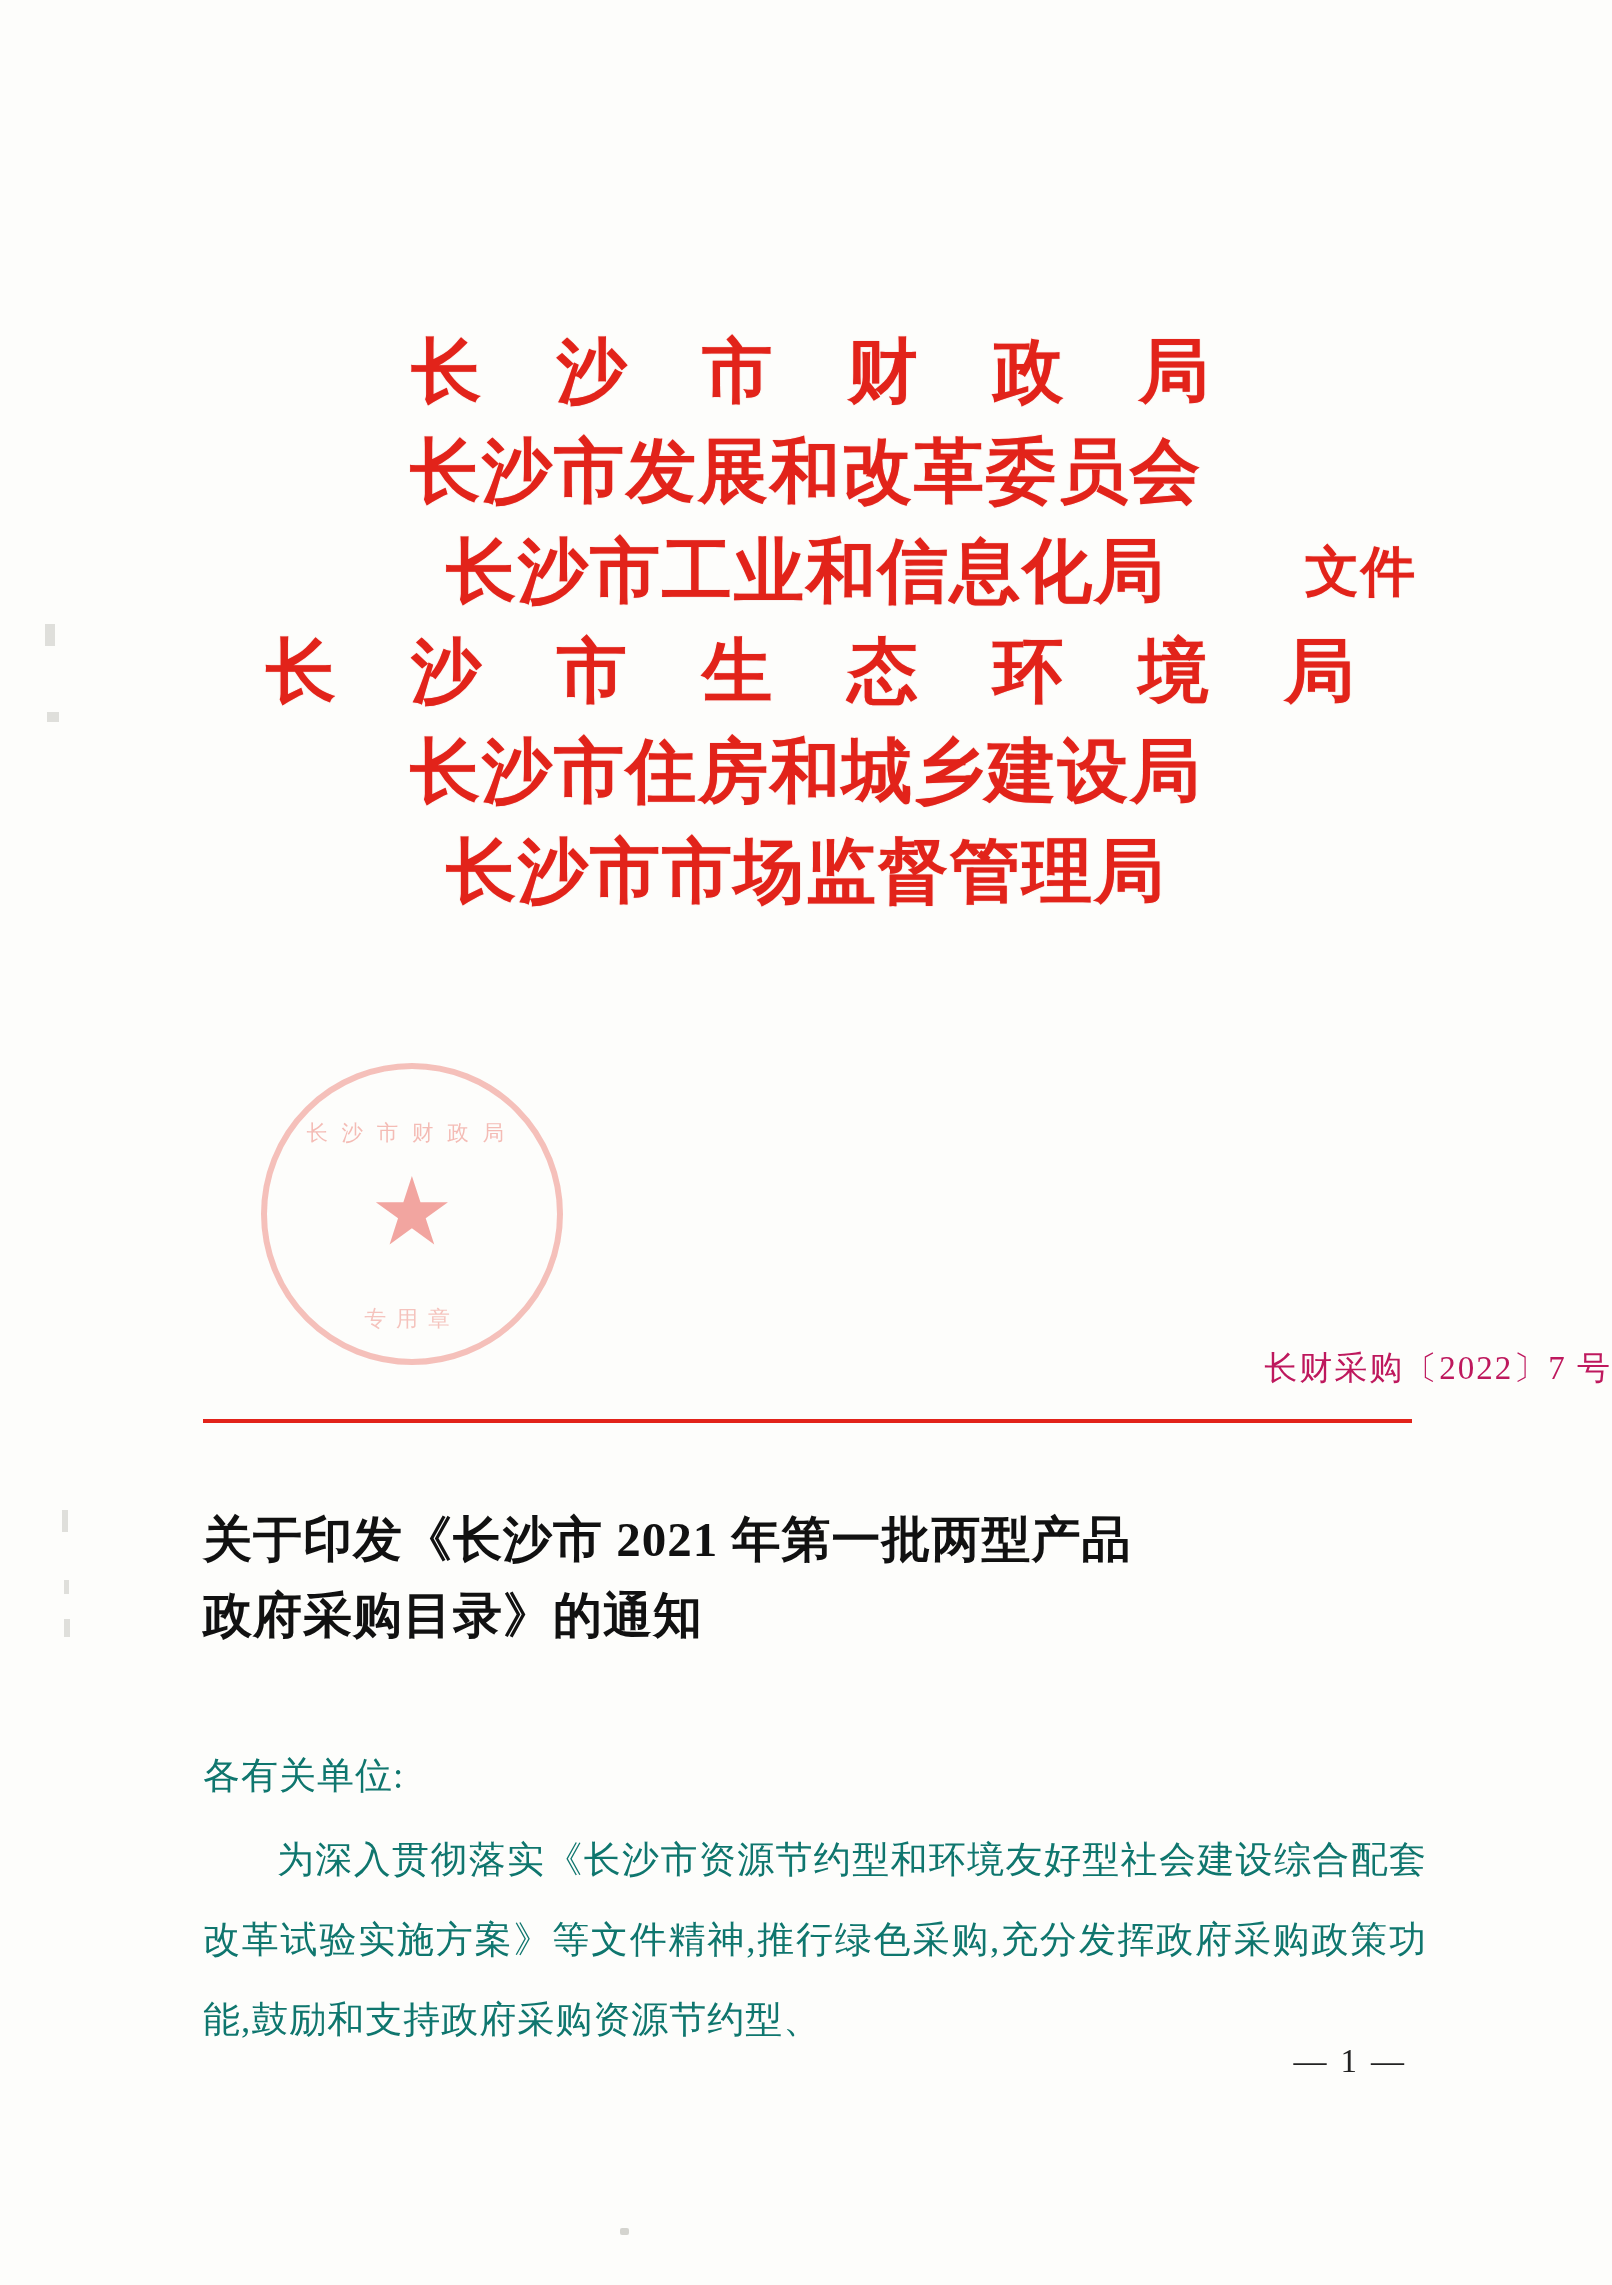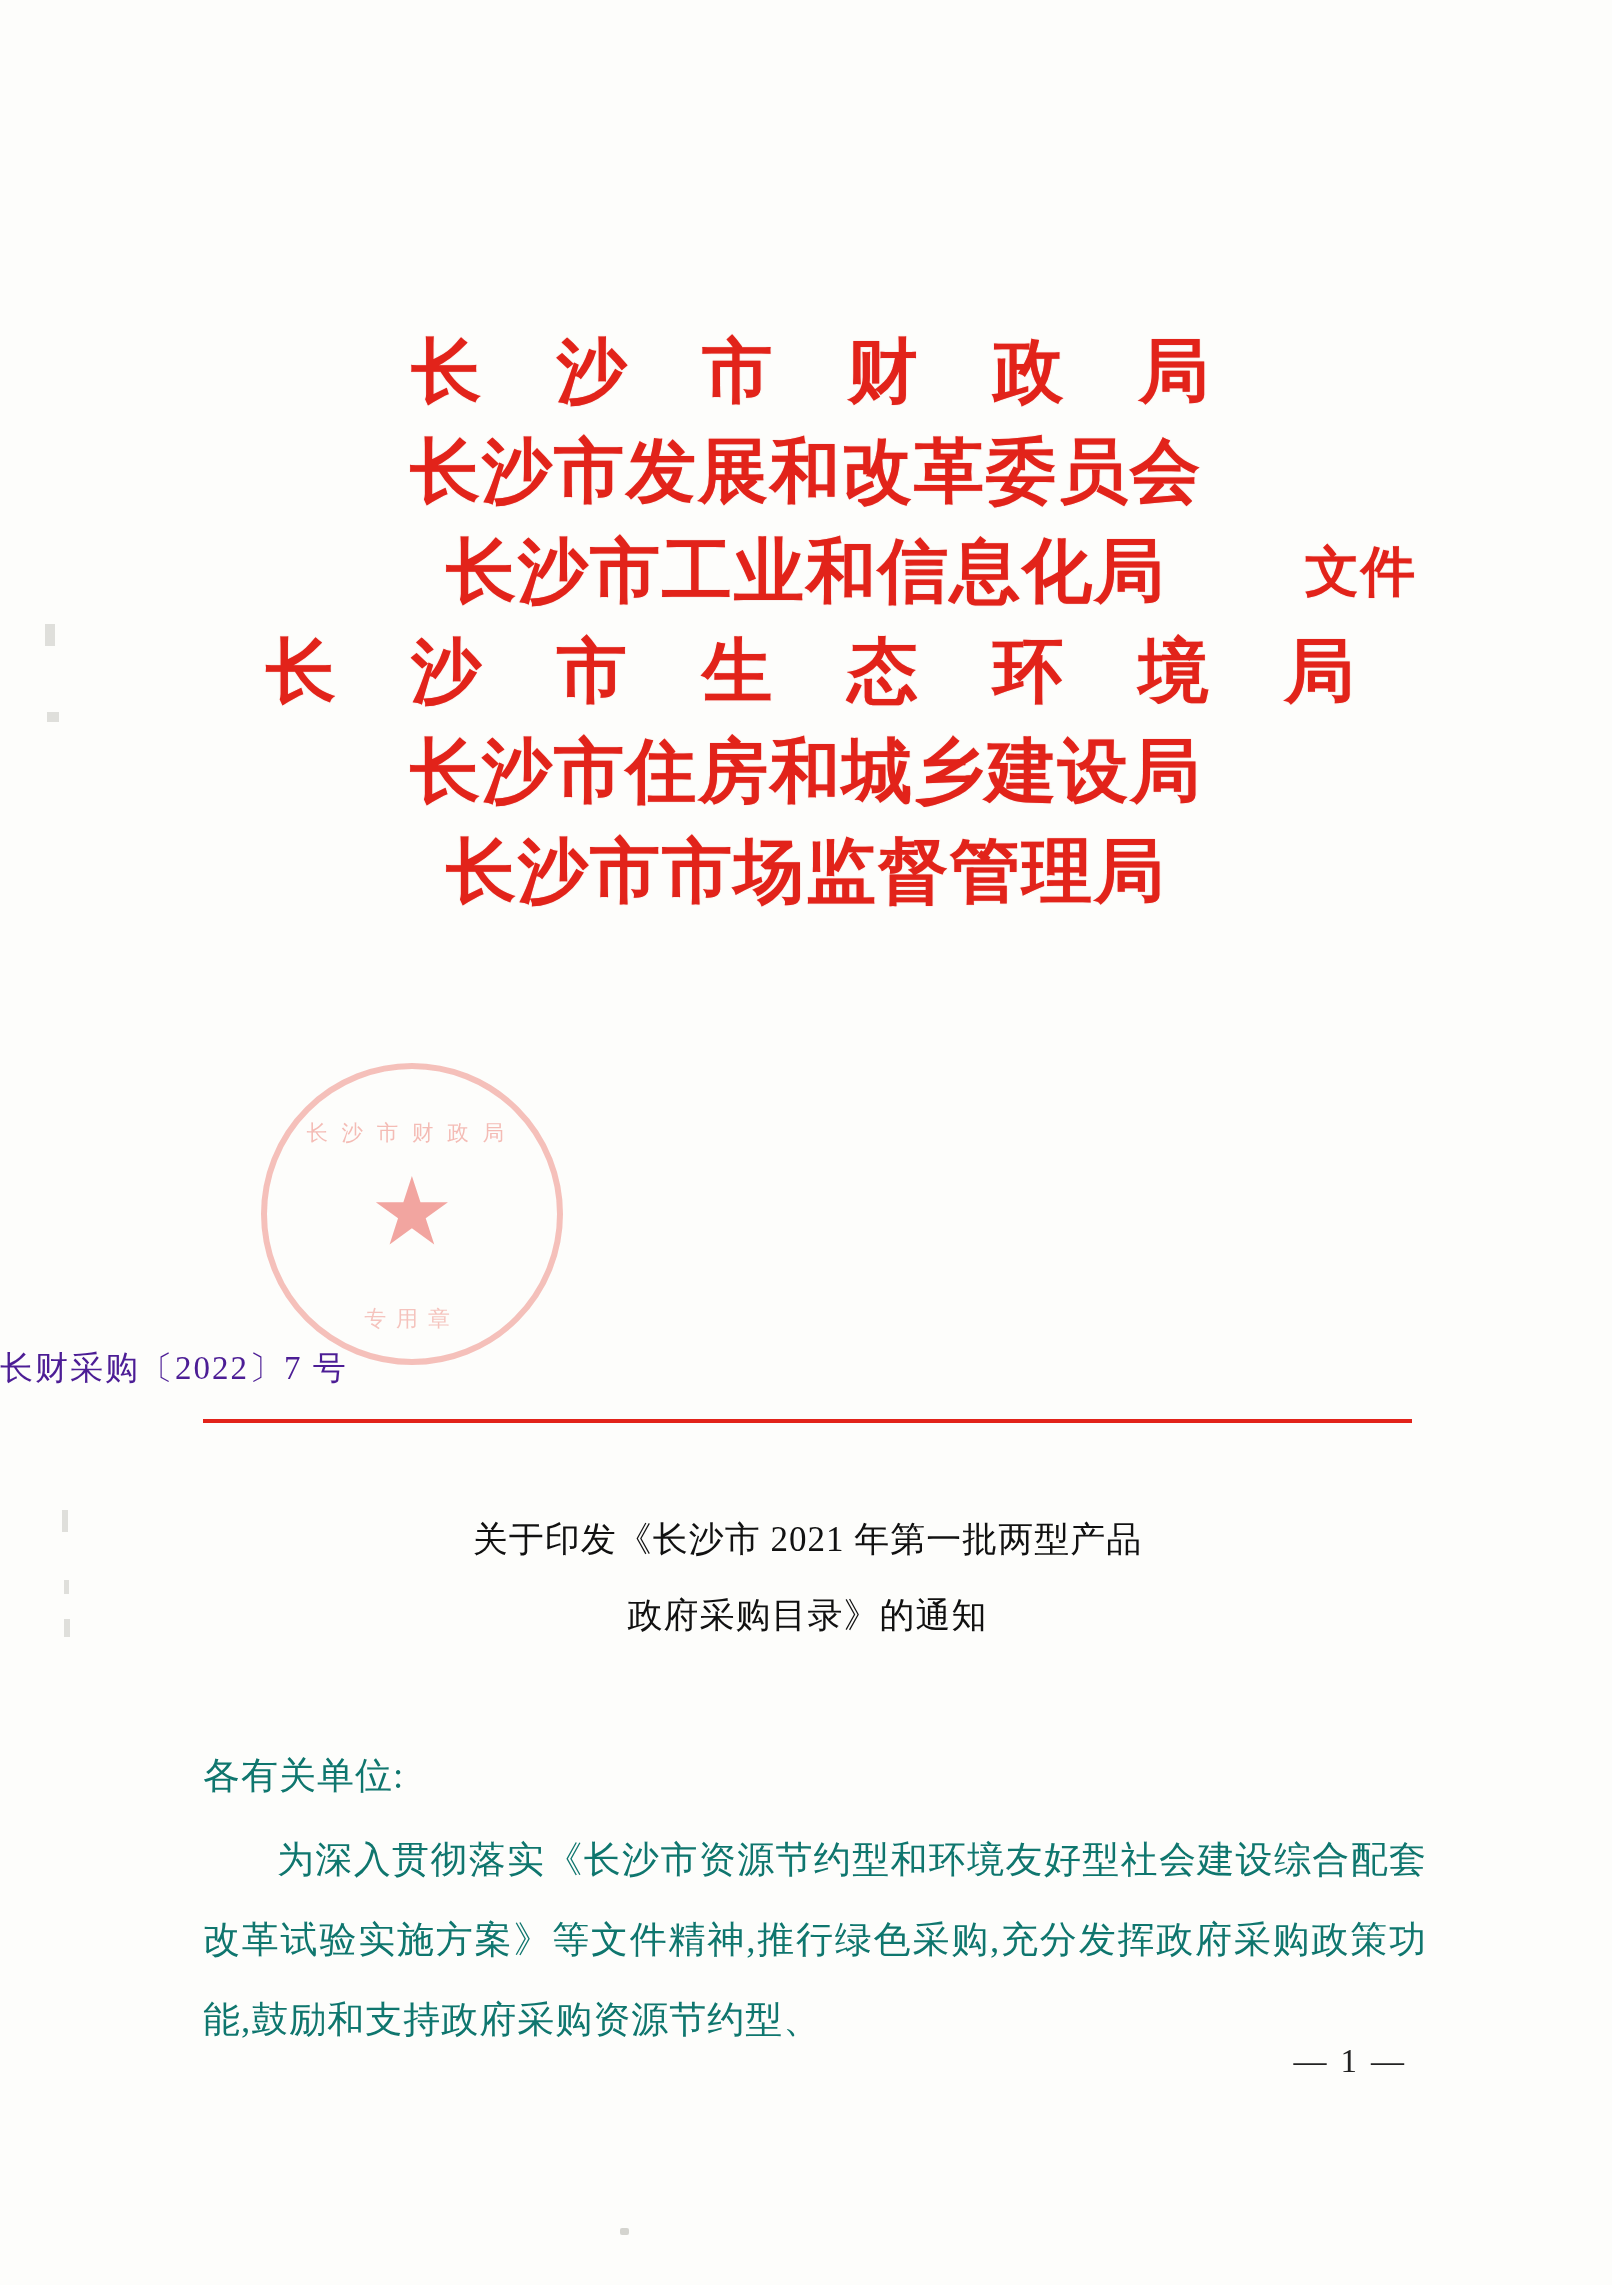--- a/index.html
+++ b/index.html
@@ -104,42 +104,42 @@
     bottom: 25px;
     text-align: center;
     color: rgba(226,60,45,0.40);
     font-size: 22px;
     letter-spacing: 9.8px;
   }
   .doc-number {
     position: absolute;
     left: 0; right: 0;
     top: 1346px;
-    text-align: left;
+    text-align: right;
     font-size: 33px;
     letter-spacing: 2px;
-    color: #4c1d95;
+    color: #be185d;
     font-family: "Liberation Serif", serif;
   }
   .red-rule {
     position: absolute;
     left: 203px;
     width: 1209px;
     top: 1419px;
     height: 3.9px;
     background: #e2231a;
   }
   .title {
     position: absolute;
     left: 203px;
     width: 1209px;
     top: 1502px;
-    text-align: center;
-    font-size: 35px;
-    font-weight: normal;
+    text-align: left;
+    font-size: 49px;
+    font-weight: bold;
     line-height: 76px;
     letter-spacing: 1px;
     color: #111;
   }
   .body-text {
     position: absolute;
     left: 203px;
     width: 1224px;
     top: 1736px;
     font-size: 37px;

